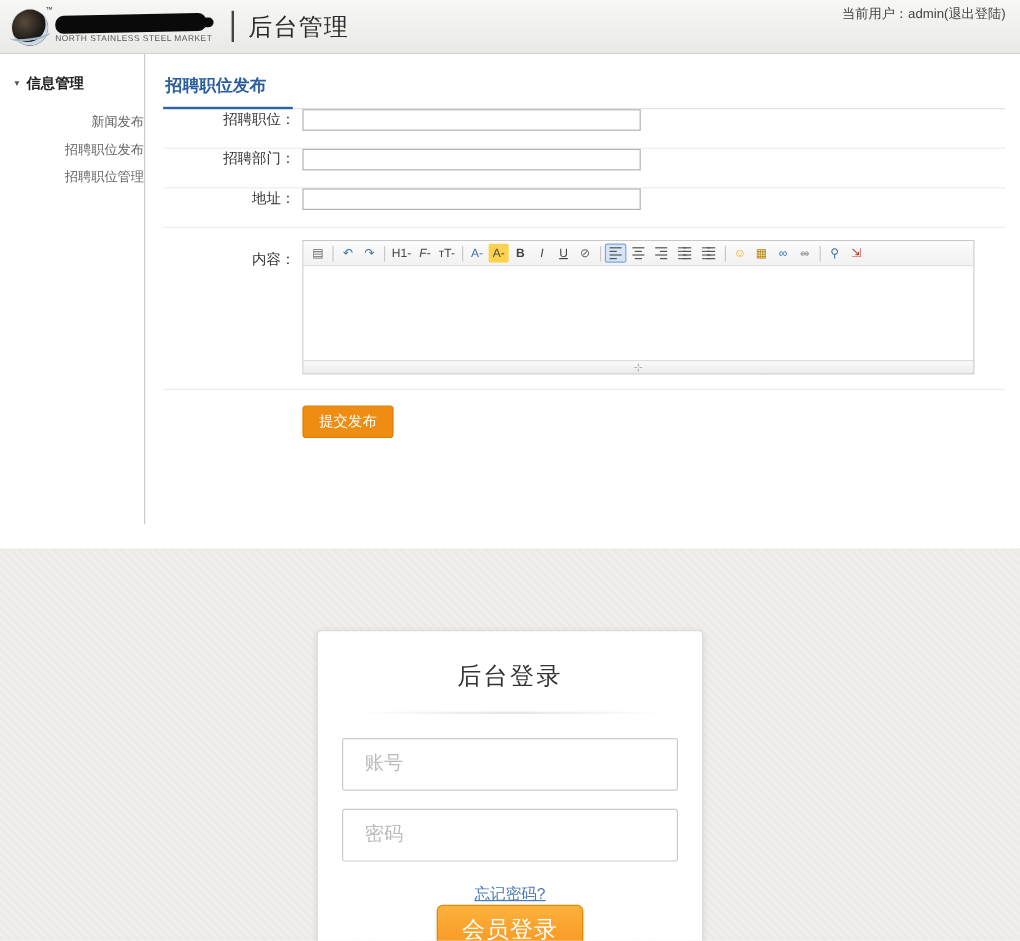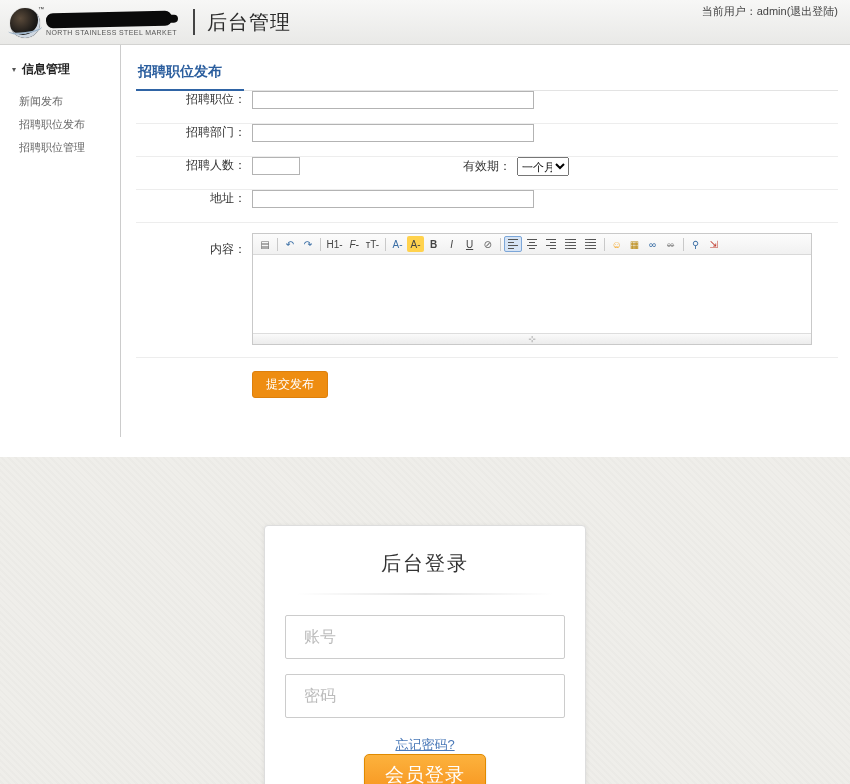--- a/index.html
+++ b/index.html
@@ -23,21 +23,21 @@
   .hdr-divider { width:2px; height:26px; background:#444; margin:0 12px 0 16px; }
   .hdr-title { font-size:20px; color:#2b2b2b; font-weight:500; letter-spacing:1px; }
   .hdr-user { font-size:11px; color:#444; align-self:flex-end; padding-bottom:25px; }
   .hdr-user a { color:#444; text-decoration:none; cursor:pointer; }
 
   
   .content-row { display:flex; height:392px; background:#fff; }
   .sidebar { width:121px; border-right:1px solid #ccc; padding-top:16px; flex-shrink:0; }
   .side-group { font-size:12px; font-weight:bold; color:#222; padding-left:12px; display:flex; align-items:center; gap:6px; }
   .side-tri { font-size:8px; color:#555; }
-  .side-list { list-style:none; margin-top:12px; }
+  .side-list { list-style:none; margin-top:12px;text-align:right; }
   .side-list li { font-size:11px; color:#666; padding:4px 0 4px 19px; cursor:pointer; }
 
   .main { flex:1; padding:12px 12px 0 15px; }
   .tabbar { border-bottom:1px solid #e3e3e3; display:flex; }
   .tab { font-size:14px; font-weight:bold; color:#2b5e9e; padding:6px 22px 8px 2px; border-bottom:2px solid #2f64a5; margin-bottom:-1px; cursor:pointer; }
 
   
   .frow { position:relative; display:flex; align-items:flex-start; height:33px; border-bottom:1px solid #ededed; }
   .frow .lbl { width:116px; text-align:right; padding-right:6px; font-size:12px; color:#333; flex-shrink:0; }
   .txt { border:1px solid #b3b3b3; height:18px; font-size:12px; padding:0 3px; background:#fff; }
@@ -129,30 +129,20 @@
       <div class="frow">
         <span class="lbl">招聘职位：</span>
         <input class="txt w-lg" type="text" style="">
       </div>
 
       <div class="frow">
         <span class="lbl">招聘部门：</span>
         <input class="txt w-lg" type="text" style="">
       </div>
 
-      <div class="frow">
-        <span class="lbl">招聘人数：</span>
-        <input class="txt w-sm" type="text" style="">
-        <span class="grp2">
-          <span class="lbl2">有效期：</span>
-          <select class="validity">
-            <option>一个月</option>
-          </select>
-        </span>
-      </div>
 
 
       <div class="frow">
         <span class="lbl">地址：</span>
         <input class="txt w-lg" type="text" style="">
       </div>
 
       <div class="editor-row">
         <span class="lbl">内容：</span>
         <div class="editor">

